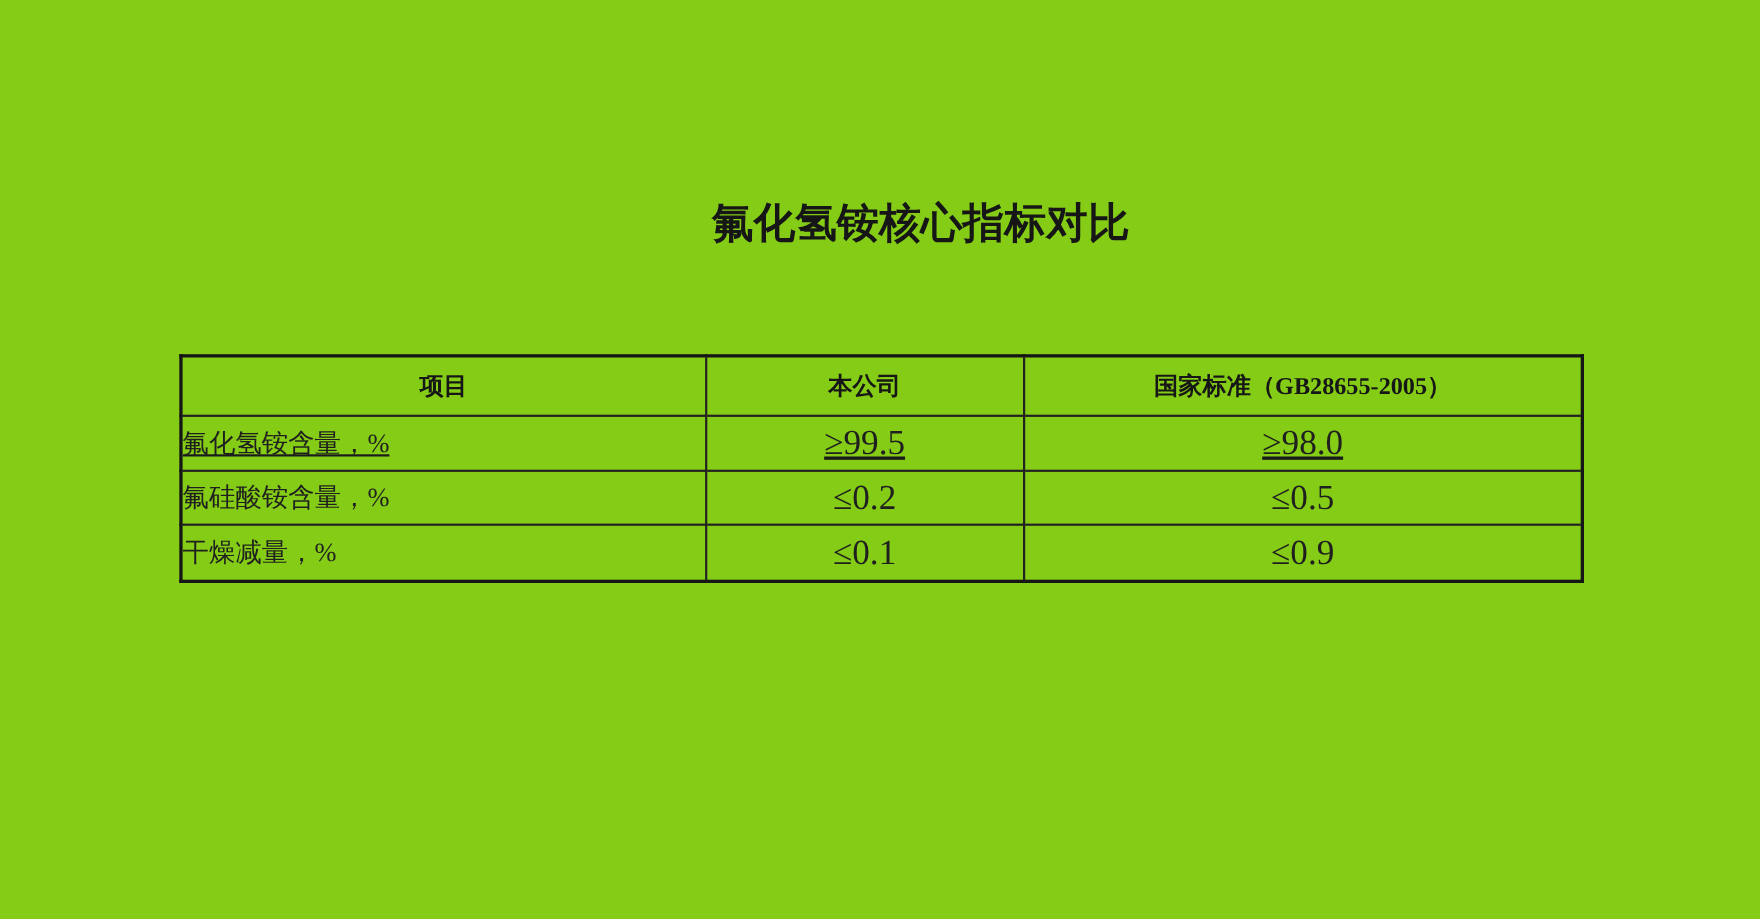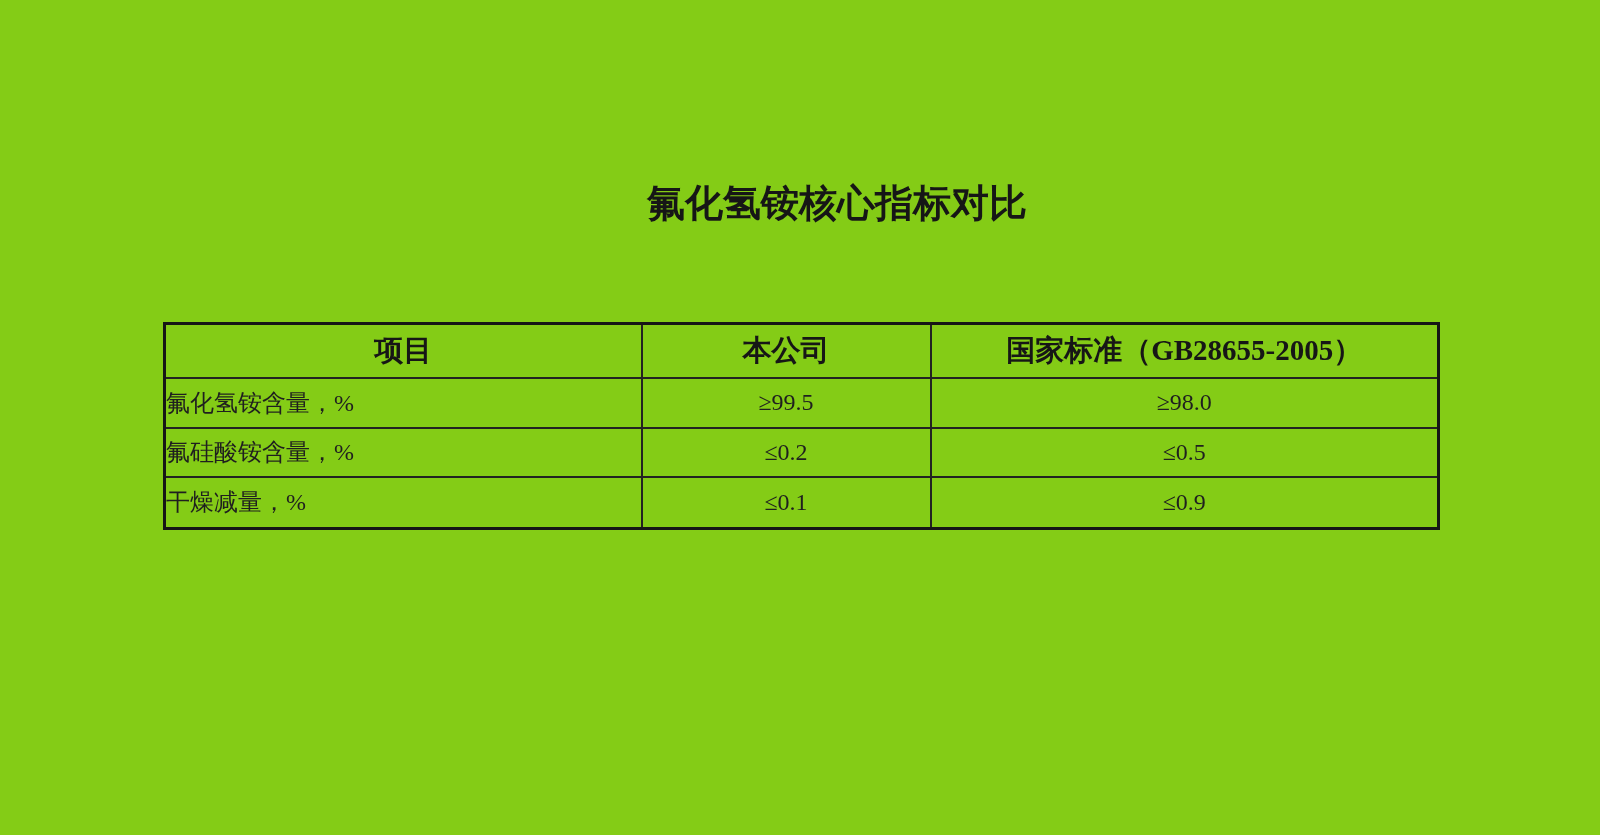--- a/index.html
+++ b/index.html
@@ -49,37 +49,37 @@
   table.spec-table col.c3 { width: 508px; }
   table.spec-table th,
   table.spec-table td {
     border: 2px solid #222222;
     padding: 0;
     vertical-align: middle;
     overflow: hidden;
     white-space: nowrap;
   }
   tr.header-row { height: 54px; }
-  tr.data-row-1 { height: 50px; }
+  tr.data-row-1 { height: 50px; text-decoration: underline; }
   tr.data-row-2 { height: 49px; padding-left: 32px; }
   tr.data-row-3 { height: 52px; margin-top: 34px; }
   table.spec-table th {
-    font-size: 29px;
+    font-size: 22px;
     font-weight: bold;
     text-align: center;
     color: #161616;
   }
   td.item-cell {
     font-size: 24px;
     text-align: left;
     padding-left: 12px;
     color: #1f1f1f;
   }
   td.value-cell {
-    font-size: 24px;
+    font-size: 32px;
     text-align: center;
     color: #1f1f1f;
   }
 </style>
 </head>
 <body>
 
 <div class="page">
 
   <h1 class="doc-title">

